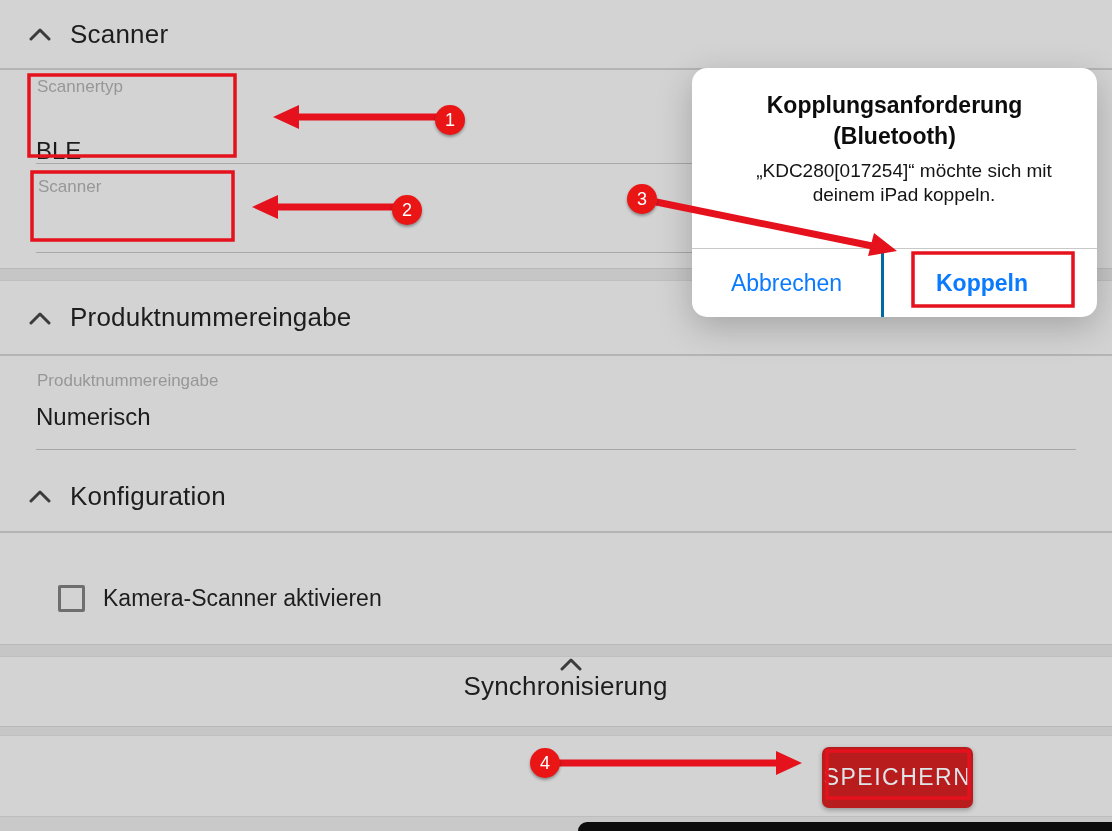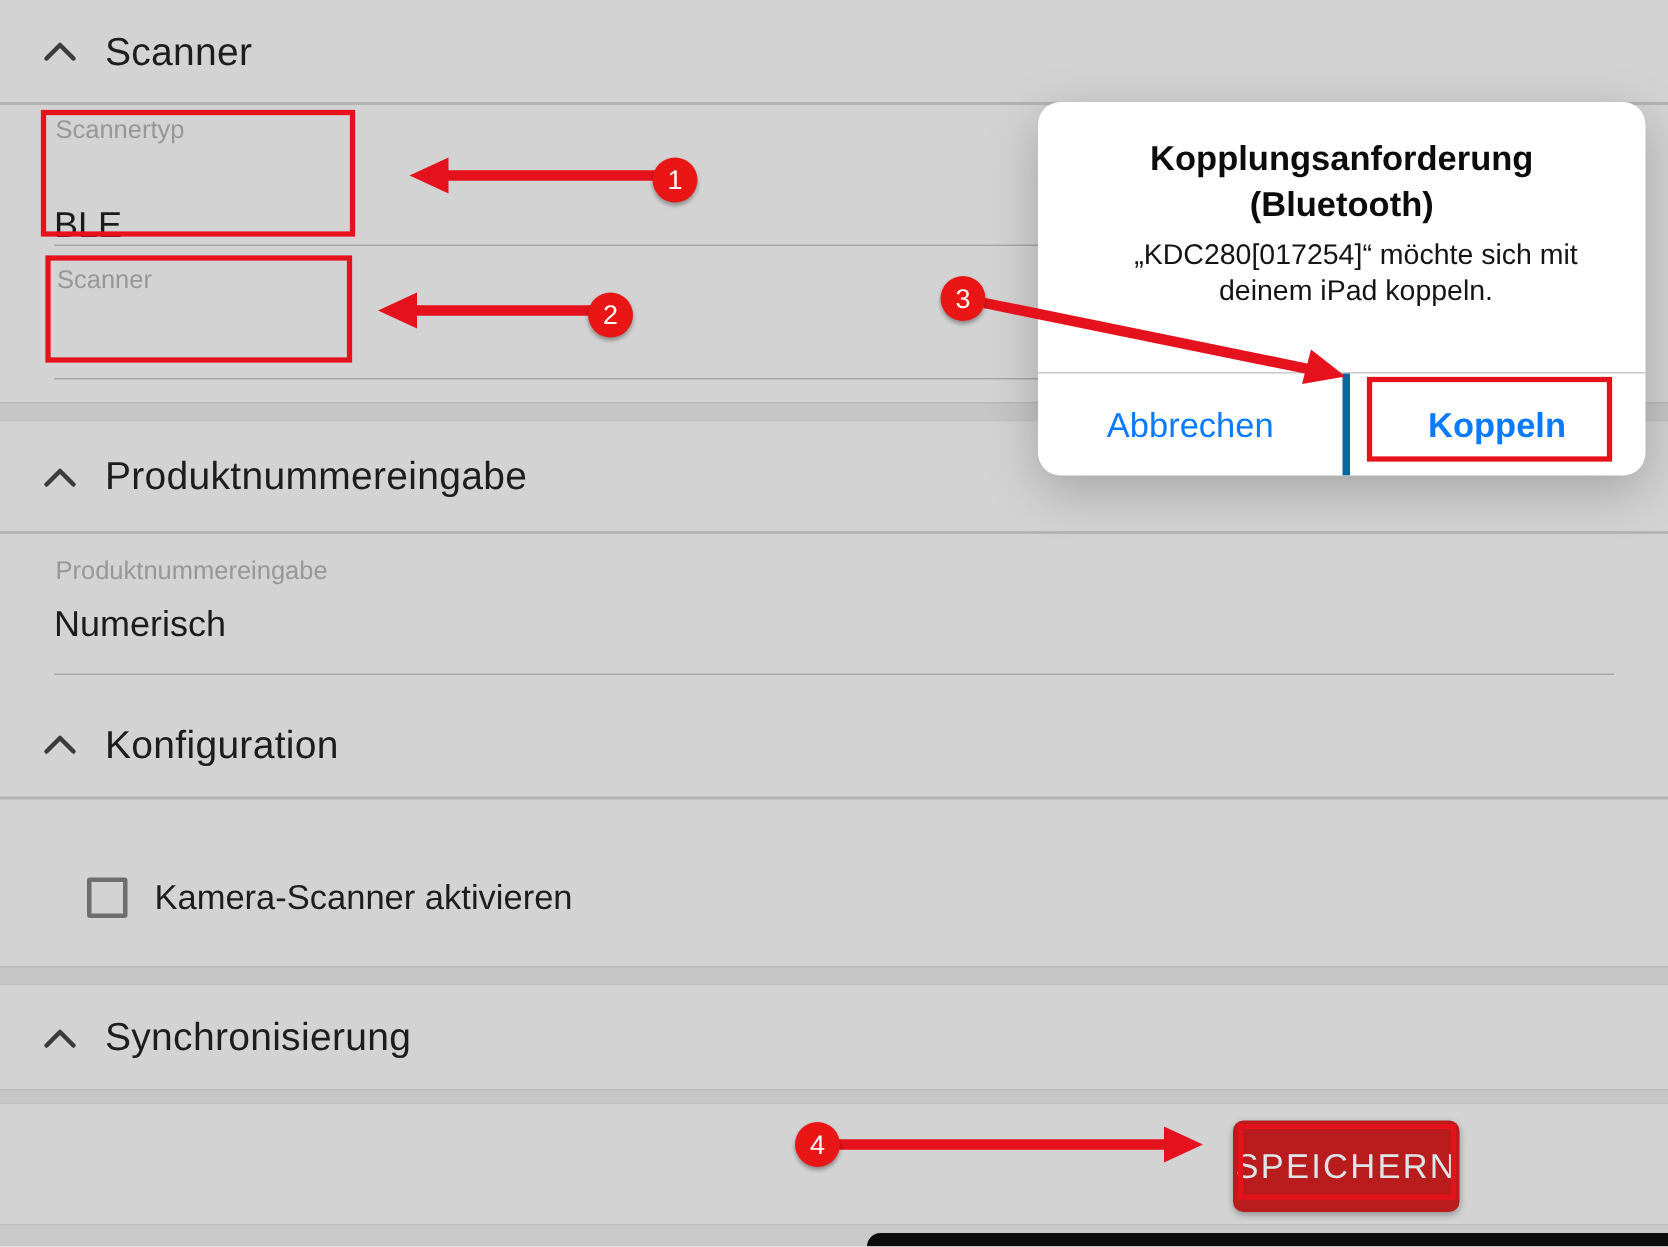--- a/index.html
+++ b/index.html
@@ -4,21 +4,21 @@
 <style>
   html,body{margin:0;padding:0;}
   body{font-family:"Liberation Sans","DejaVu Sans",sans-serif;}
   #screen{position:relative;width:1112px;height:831px;background:#d3d3d3;overflow:hidden;}
 
   
   .sec-header{position:absolute;left:0;width:100%;display:flex;align-items:center;
     border-bottom:2px solid #b4b4b4;box-sizing:border-box;background:#d3d3d3;}
   .sec-header .chev{margin-left:29px;width:22px;height:14px;display:block;flex:0 0 auto;}
   .sec-header .title{margin-left:19px;font-size:26px;color:#1d1d1d;letter-spacing:.2px;}
-  .sec-header.noline{border-bottom:none;}
+  .sec-header.noline{border-bottom:none;flex-direction:column;}
 
   
   .gap{position:absolute;left:0;width:100%;background:#c6c6c6;
     border-top:1px solid #b9b9b9;border-bottom:1px solid #bfbfbf;box-sizing:border-box;}
 
   
   .f-label{position:absolute;font-size:17px;color:#979797;}
   .f-value{position:absolute;font-size:24px;color:#1b1b1b;}
   .f-line{position:absolute;left:36px;width:1040px;height:1px;background:#a8a8a8;}
 
@@ -38,21 +38,21 @@
 
   
   .dialog{position:absolute;left:692px;top:68px;width:405px;height:249px;background:#ffffff;
     border-radius:15px;box-shadow:0 10px 35px rgba(0,0,0,.22);overflow:hidden;}
   .dlg-title{margin-top:22px;text-align:center;font-size:23px;font-weight:bold;color:#0c0c0c;
     line-height:31px;}
   .dlg-body{margin-top:7px;text-align:center;font-size:19px;color:#141414;line-height:24px;padding-left:19px;}
   .dlg-buttons{position:absolute;left:0;bottom:0;width:100%;height:69px;display:flex;
     border-top:1px solid #c8c8c6;box-sizing:border-box;}
   .dlg-btn{display:flex;align-items:center;justify-content:center;font-size:23px;color:#0a7aff;}
-  .dlg-btn.cancel{width:208px;border-right:5px solid #0369a1;box-sizing:border-box;}
+  .dlg-btn.cancel{width:192px;border-right:3px solid #0369a1;box-sizing:border-box;}
   .dlg-btn.confirm{width:196px;font-weight:bold;}
 
   
   #anno{position:absolute;left:0;top:0;width:1112px;height:831px;pointer-events:none;}
   .badge{position:absolute;width:30px;height:30px;border-radius:50%;background:#ea1616;
     color:#ffffff;font-size:18px;display:flex;align-items:center;justify-content:center;
     pointer-events:none;box-shadow:0 2px 3px rgba(0,0,0,.35);}
 </style>
 </head>
 <body>

